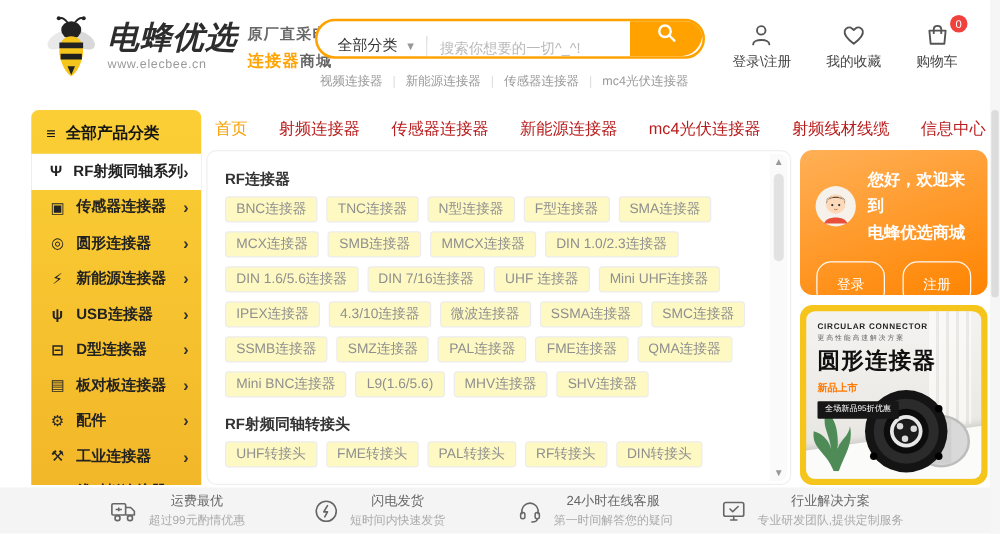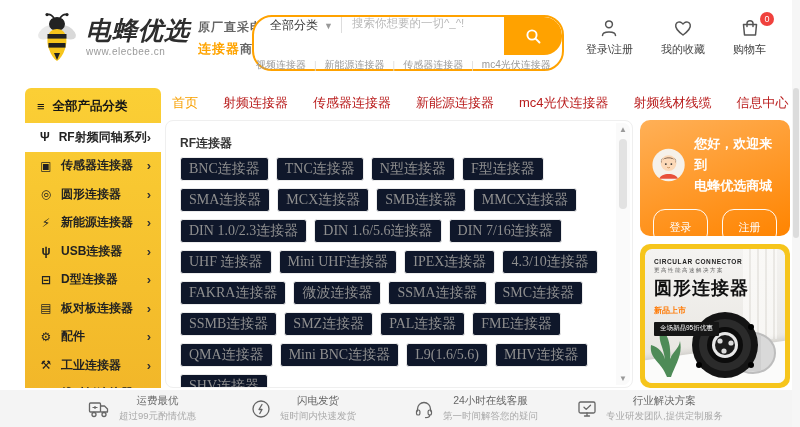--- a/index.html
+++ b/index.html
@@ -12,22 +12,22 @@
   .logo { position:absolute; left:34px; top:12px; display:flex; align-items:center; }
   .bee { width:46px; height:50px; }
   .brand-block { margin-left:6px; }
   .brand { font-size:25px; font-weight:bold; font-style:italic; color:#2d2d2d; letter-spacing:1px; line-height:1; }
   .brand-domain { font-size:10px; color:#9a9a9a; margin-top:3px; letter-spacing:.5px; }
   .tagline { margin-left:8px; padding-top:2px; }
   .tagline-top { font-size:12px; color:#666; font-weight:bold; letter-spacing:1px; }
   .tagline-bottom { font-size:12px; color:#666; font-weight:bold; margin-top:4px; letter-spacing:1px; }
   .tagline-em { color:#ffa400; font-size:13px; }
 
-  .search-pill { position:absolute; left:252px; top:15px; width:312px; height:56px;
-    border:2px solid #ffa200; border-radius:20px; display:flex; align-items:flex-start;
+  .search-pill { position:absolute; left:252px; top:15px; width:312px; height:32px;
+    border:2px solid #ffa200; border-radius:20px; display:flex; align-items:flex-end;
     overflow:hidden; background:#fff; }
   .search-cat { display:flex; align-items:center; padding:0 8px 0 16px; font-size:12px; color:#333; cursor:pointer; white-space:nowrap; }
   .search-cat .caret { color:#999; font-size:9px; margin-left:6px; }
   .search-divider { width:1px; height:16px; background:#ddd; }
   .search-input { flex:1; border:none; outline:none; font-size:11.5px; color:#333; padding:0 6px 0 10px; min-width:0; font-family:inherit; }
   .search-input::placeholder { color:#b9b9b9; }
   .search-btn { width:58px; height:38px; border:none; background:#ffa200; border-radius:0 18px 18px 0; cursor:pointer; display:flex; align-items:center; justify-content:center; }
 
   .quick-links { position:absolute; left:256px; top:58px; font-size:10px; color:#999; display:flex; align-items:center; }
   .quick-links .ql { cursor:pointer; white-space:nowrap; }
@@ -54,22 +54,22 @@
   
   #main-nav { position:absolute; left:172px; top:94px; display:flex; gap:25px; }
   .nav-tab { font-size:13px; color:#b91c1c; cursor:pointer; white-space:nowrap; }
   .nav-tab.active { color:#f8a000; }
 
   
   #catalog { position:absolute; left:165px; top:120px; width:468px; height:268px;
     border:1px solid #efefef; border-radius:8px; background:#fff; padding:8px 26px 8px 14px; overflow:hidden; }
   .sec-title { font-size:12px; font-weight:bold; color:#333; margin:6px 0 5px 0; }
   .tags { display:flex; flex-wrap:wrap; }
-  .tag { border:1px solid #ececec; border-radius:3px; background:#0f172a; color:#8f8f8f;
-    font-size:14px; line-height:1; padding:4px 8px; margin:0 7px 7px 0; cursor:pointer; white-space:nowrap;font-family:Liberation Serif, serif; }
+  .tag { border:1px solid #ececec; border-radius:3px; background:#fef9c3; color:#8f8f8f;
+    font-size:11px; line-height:1; padding:4px 8px; margin:0 7px 7px 0; cursor:pointer; white-space:nowrap; }
   #catalog-scrollbar { position:absolute; right:2px; top:2px; bottom:2px; width:14px; background:#fafafa; border-radius:0 7px 7px 0; }
   #catalog-scrollbar .arrow { position:absolute; left:0; width:14px; text-align:center; font-size:8px; color:#999; }
   #catalog-scrollbar .arrow.up { top:2px; } #catalog-scrollbar .arrow.down { bottom:2px; }
   #catalog-scrollbar .thumb { position:absolute; left:3px; top:16px; width:8px; height:70px; background:#e2e2e2; border-radius:4px; }
 
   
   #user-card { position:absolute; left:640px; top:120px; width:150px; height:116px; border-radius:10px;
     background:linear-gradient(160deg,#ffb057,#ff8400); padding:14px 12px 10px 12px; }
   .uc-top { display:flex; align-items:center; }
   .uc-greet { margin-left:9px; color:#fff; font-size:13px; line-height:1.6; font-weight:bold; }
@@ -268,21 +268,20 @@
           <span class="tag">MCX连接器</span>
           <span class="tag">SMB连接器</span>
           <span class="tag">MMCX连接器</span>
           <span class="tag">DIN 1.0/2.3连接器</span>
           <span class="tag">DIN 1.6/5.6连接器</span>
           <span class="tag">DIN 7/16连接器</span>
           <span class="tag">UHF 连接器</span>
           <span class="tag">Mini UHF连接器</span>
           <span class="tag">IPEX连接器</span>
           <span class="tag">4.3/10连接器</span>
-          <span class="tag">FAKRA连接器</span>
           <span class="tag">微波连接器</span>
           <span class="tag">SSMA连接器</span>
           <span class="tag">SMC连接器</span>
           <span class="tag">SSMB连接器</span>
           <span class="tag">SMZ连接器</span>
           <span class="tag">PAL连接器</span>
           <span class="tag">FME连接器</span>
           <span class="tag">QMA连接器</span>
           <span class="tag">Mini BNC连接器</span>
           <span class="tag">L9(1.6/5.6)</span>

